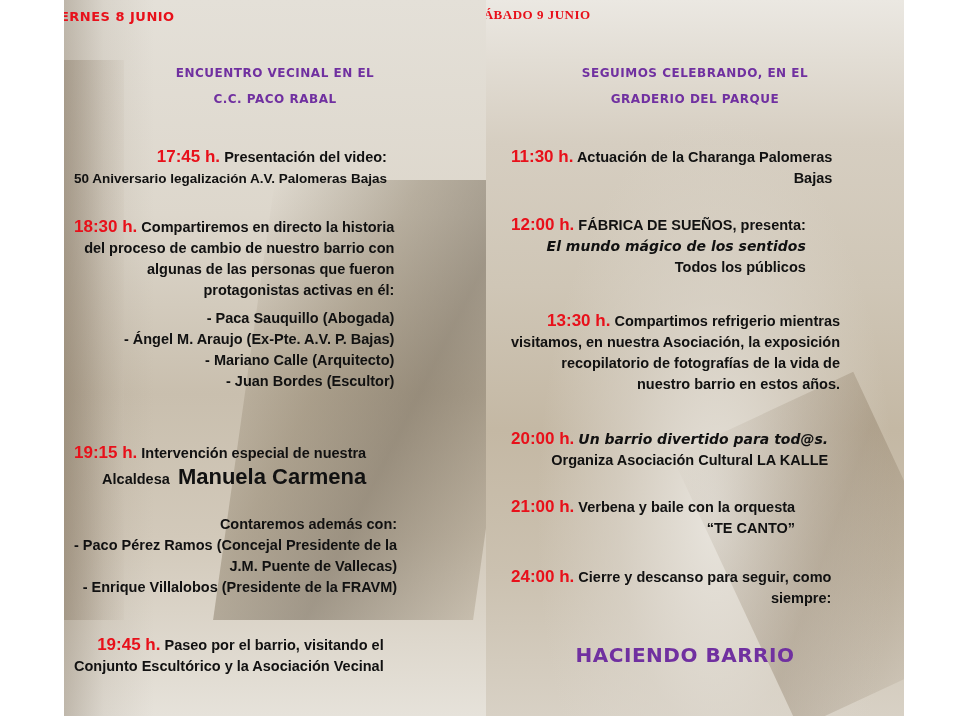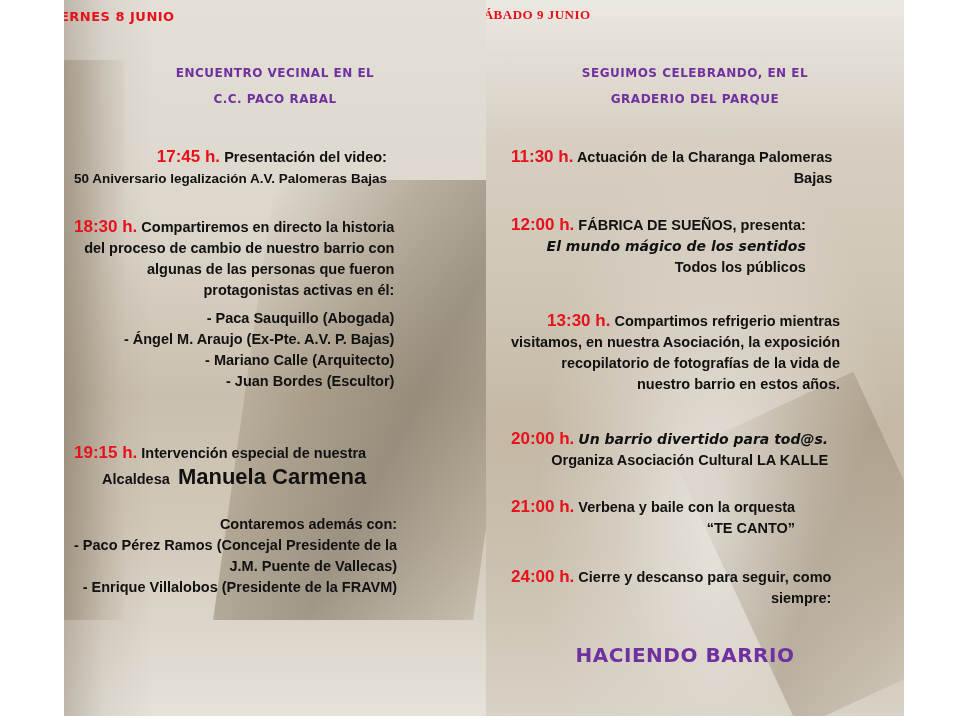--- a/index.html
+++ b/index.html
@@ -94,20 +94,24 @@
         <span class="line" style="margin-top:2px;"><span>Alcaldesa</span>&nbsp; <span class="mayor">Manuela Carmena</span></span>
       </div>
 
       <div class="block" style="top:514px; left:10px;">
         <span class="line">Contaremos además con:</span>
         <span class="line">- Paco Pérez Ramos (Concejal Presidente de la</span>
         <span class="line indent-sm">J.M. Puente de Vallecas)</span>
         <span class="line">- Enrique Villalobos (Presidente de la FRAVM)</span>
       </div>
 
+      <div class="block" style="top:634px; left:10px;">
+        <span class="line"><span class="time">19:45 h.</span> <span>Paseo por el barrio, visitando el</span></span>
+        <span class="line">Conjunto Escultórico y la Asociación Vecinal</span>
+      </div>
     </div>
   </div>
 
   <div class="panel panel-right">
     <div class="content">
       <div class="day-title" style="top:7px; left:-10px;font-family:Liberation Serif, serif;">SÁBADO 9 JUNIO</div>
       <div class="heading" style="top:60px; left:0;">
         <span class="line">SEGUIMOS CELEBRANDO, EN EL</span>
         <span class="line">GRADERIO DEL PARQUE</span>
       </div>

